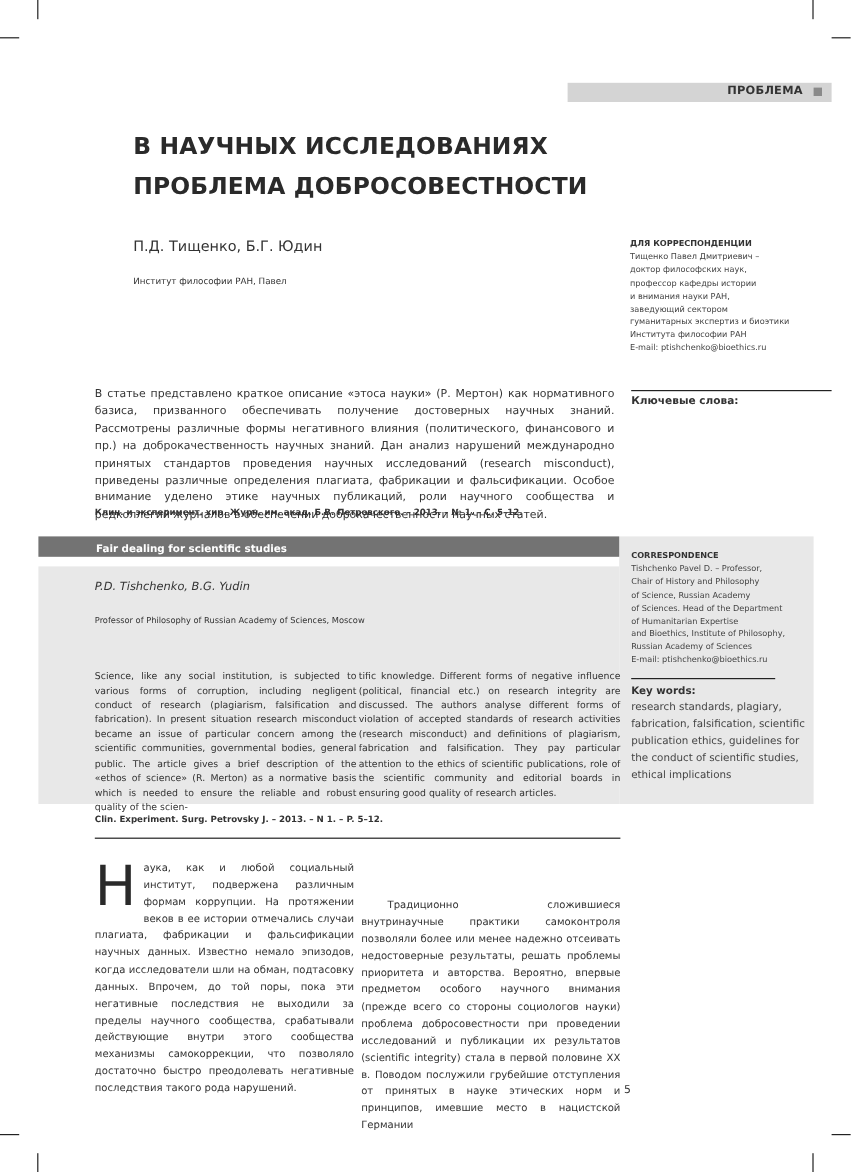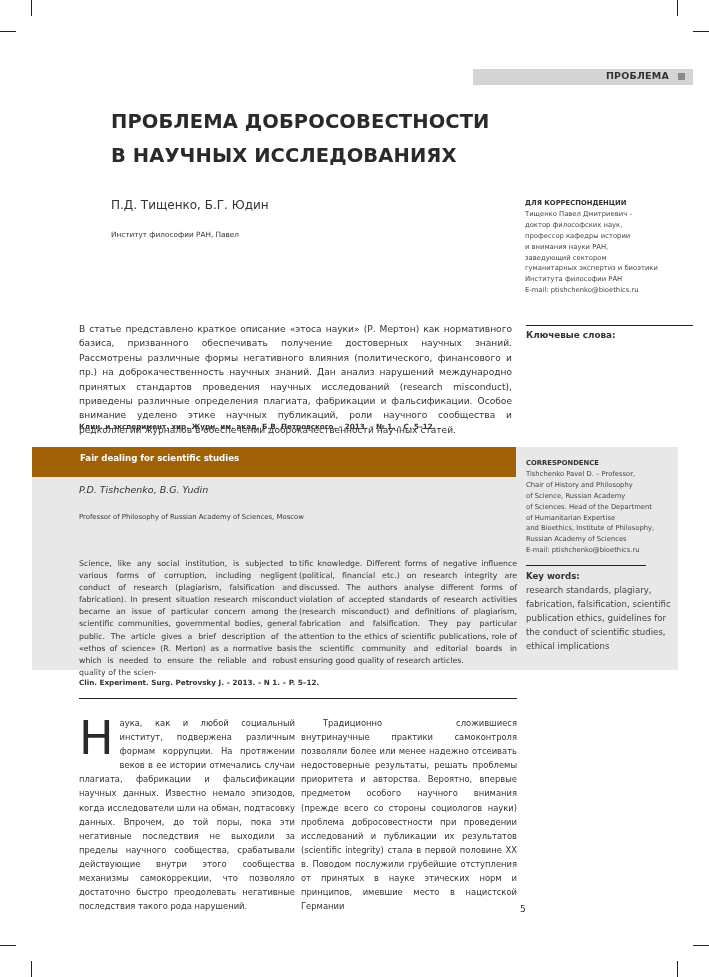--- a/index.html
+++ b/index.html
@@ -22,21 +22,21 @@
     .corr-ru { position: absolute; left: 525px; top: 198px; width: 180px; font-size: 6.8px; line-height: 10.9px; color: #444; }
     .corr-ru .head { font-weight: bold; color: #333; }
 
     .abstract-ru { position: absolute; left: 79px; top: 322px; width: 433px; font-size: 9.1px; line-height: 14.4px; text-align: justify; color: #333; }
     .cite-ru { position: absolute; left: 79px; top: 422px; font-size: 7.2px; font-weight: bold; color: #333; white-space: nowrap; }
 
     .kw-ru-rule { position: absolute; left: 526px; top: 325px; width: 167px; height: 1px; background: #222; }
     .kw-ru { position: absolute; left: 526px; top: 329px; width: 172px; font-size: 8.8px; line-height: 13.9px; color: #444; }
     .kw-ru .head { font-weight: bold; color: #333; }
 
-    .en-dark-bar { position: absolute; left: 32px; top: 447px; width: 484px; height: 30px; background: #a16207; }
+    .en-dark-bar { position: absolute; left: 32px; top: 447px; width: 484px; height: 17px; background: #737373; }
     .en-dark-bar .en-title { position: absolute; left: 48px; top: 6px; font-size: 8.6px; font-weight: bold; color: #fff; }
     .en-grey { position: absolute; left: 32px; top: 472px; width: 484px; height: 198px; background: #e8e8e8; }
     .en-right-grey { position: absolute; left: 516px; top: 447px; width: 162px; height: 223px; background: #e8e8e8; }
     .authors-en { position: absolute; left: 79px; top: 484px; font-size: 9.5px; color: #333; font-style: italic; }
     .affil-en { position: absolute; left: 79px; top: 513px; font-size: 6.9px; color: #333; }
 
     .abstract-en { position: absolute; top: 558px; width: 218px; font-size: 7.8px; line-height: 12.1px; text-align: justify; color: #333; }
     .abstract-en.c1 { left: 79px; }
     .abstract-en.c2 { left: 299px; }
 
@@ -46,21 +46,21 @@
     .kw-en { position: absolute; left: 526px; top: 570px; width: 152px; font-size: 8.6px; line-height: 13.9px; color: #444; }
     .kw-en .head { font-weight: bold; color: #333; }
 
     .cite-en { position: absolute; left: 79px; top: 678px; font-size: 7.2px; font-weight: bold; color: #333; white-space: nowrap; }
     .body-rule { position: absolute; left: 79px; top: 698px; width: 438px; height: 1px; background: #222; }
 
     .body-col { position: absolute; top: 716px; width: 216px; font-size: 8.4px; line-height: 14.1px; text-align: justify; color: #333; }
     .body-col.c1 { left: 79px; }
     .body-col.c2 { left: 301px; }
     .dropcap { float: left; font-size: 46px; line-height: 40px; height: 42px; margin: 2px 6px 0 0; color: #2a2a2a; font-family: "DejaVu Sans", sans-serif; }
-    .indent { text-indent: 22px; }
+    .indent { text-indent: 22px; margin-top: 31px; }
 
     .page-num { position: absolute; left: 520px; top: 904px; font-size: 9px; color: #333; }
   </style>
 </head>
 <body>
 
 <div class="crop v" style="left:31px; top:0;"></div>
 <div class="crop h" style="left:0; top:31px;"></div>
 <div class="crop v" style="left:677px; top:0;"></div>
 <div class="crop h" style="left:693px; top:31px;"></div>
@@ -68,22 +68,22 @@
 <div class="crop v" style="left:31px; top:961px;"></div>
 <div class="crop h" style="left:693px; top:945px;"></div>
 <div class="crop v" style="left:677px; top:961px;"></div>
 
 <div class="section-bar">
   <span class="section-label">ПРОБЛЕМА</span>
   <span class="section-square"></span>
 </div>
 
 <h1 class="title">
+  <span class="title-line">В НАУЧНЫХ ИССЛЕДОВАНИЯХ</span>
   <span class="title-line">ПРОБЛЕМА ДОБРОСОВЕСТНОСТИ</span>
-  <span class="title-line">В НАУЧНЫХ ИССЛЕДОВАНИЯХ</span>
 </h1>
 <div class="authors-ru">П.Д. Тищенко, Б.Г. Юдин</div>
 <div class="affil-ru">Институт философии РАН, Павел</div>
 
 <div class="corr-ru">
   <div class="head">ДЛЯ КОРРЕСПОНДЕНЦИИ</div>
   <div>Тищенко Павел Дмитриевич –</div>
   <div>доктор философских наук,</div>
   <div>профессор кафедры истории</div>
   <div>и внимания науки РАН,</div>

